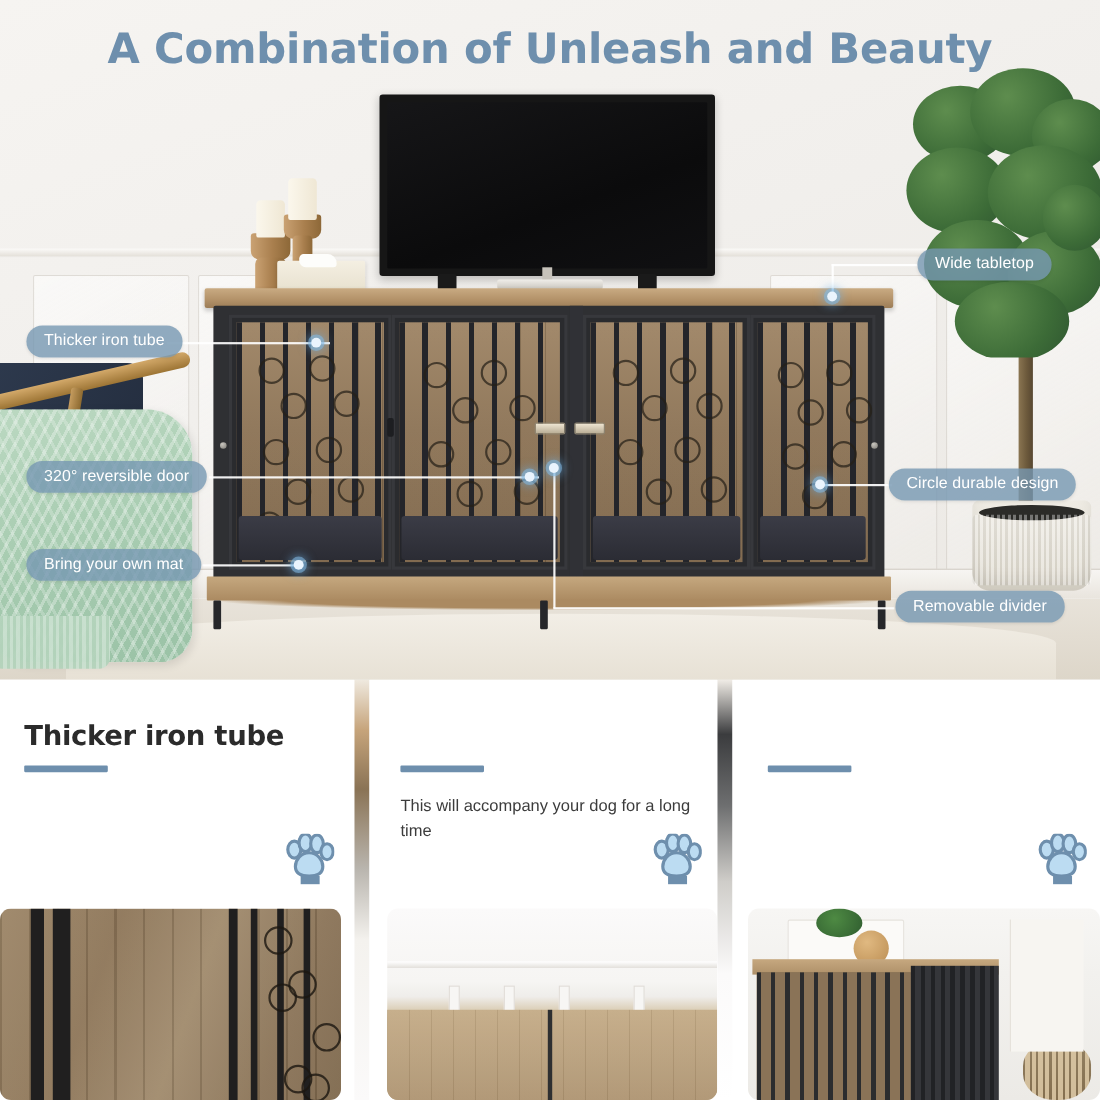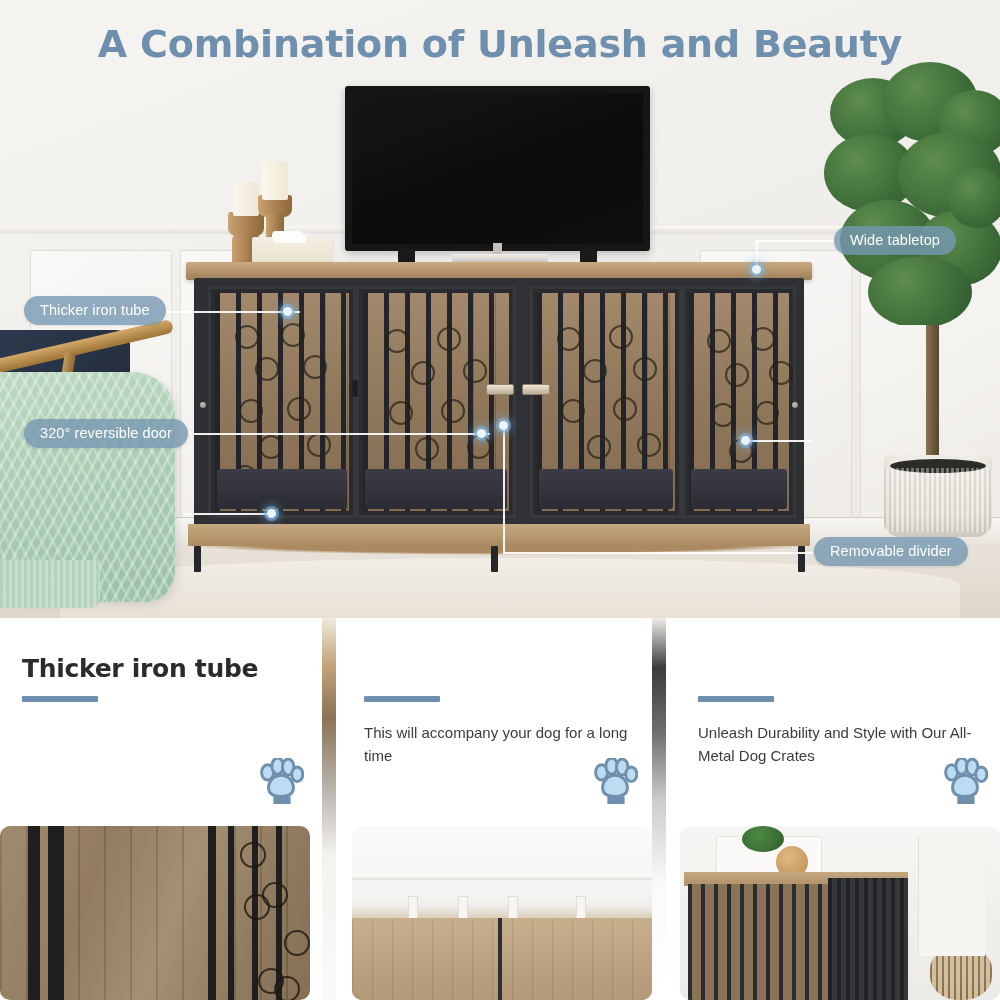--- a/index.html
+++ b/index.html
@@ -310,21 +310,23 @@
 
     <div class="lead" style="left:745px;top:440px;width:66px;"></div>
     <div class="dot" style="left:741px;top:436px;"></div>
 
     <div class="lead-v" style="left:503px;top:425px;height:128px;"></div>
     <div class="lead" style="left:503px;top:552px;width:310px;"></div>
     <div class="dot" style="left:499px;top:421px;"></div>
 
     <div class="pill" style="left:24px;top:296px;">Thicker iron tube</div>
     <div class="pill" style="left:24px;top:419px;">320° reversible door</div>
+    <div class="pill" style="left:24px;top:499px;">Bring your own mat</div>
     <div class="pill" style="left:834px;top:226px;">Wide tabletop</div>
+    <div class="pill" style="left:808px;top:426px;">Circle durable design</div>
     <div class="pill" style="left:814px;top:537px;">Removable divider</div>
 
     <div class="title">A Combination of Unleash and Beauty</div>
   </div>
 
   <div class="strip">
 
     <div class="gapimg" style="left:322px;">
         <div class="g1"></div>
       </div>
@@ -384,21 +386,20 @@
         <div class="tab" style="left:106px;top:70px;"></div>
         <div class="tab" style="left:156px;top:70px;"></div>
         <div class="tab" style="left:224px;top:70px;"></div>
         <div class="cab" style="top:92px;"></div>
         <div class="blk" style="position:absolute;left:146px;top:92px;width:4px;bottom:0;background:#2e2f31;"></div>
       </div>
     </div>
 
     <div class="card" style="left:666px;width:334px;">
       <div class="rule" style="left:32px;top:78px;"></div>
-      <div class="card-body" style="left:32px;top:104px;">Unleash Durability and Style with Our All-Metal Dog Crates</div>
       <div class="paw" style="left:276px;top:140px;">
         <svg viewBox="0 0 48 48" width="46" height="46">
           <g fill="#bcdcf2" stroke="#6e8fad" stroke-width="3">
             <ellipse cx="10" cy="15" rx="6.2" ry="8"></ellipse>
             <ellipse cx="20.5" cy="8.5" rx="6" ry="8.4"></ellipse>
             <ellipse cx="31.5" cy="9.5" rx="6" ry="8.4"></ellipse>
             <ellipse cx="41" cy="17" rx="5.8" ry="7.6"></ellipse>
             <path d="M24 18c8 0 13 7 13 13 0 6-5 9-13 9s-13-3-13-9c0-6 5-13 13-13z"></path>
           </g>
           <rect x="16" y="40" width="18" height="8" fill="#6e8fad"></rect>

